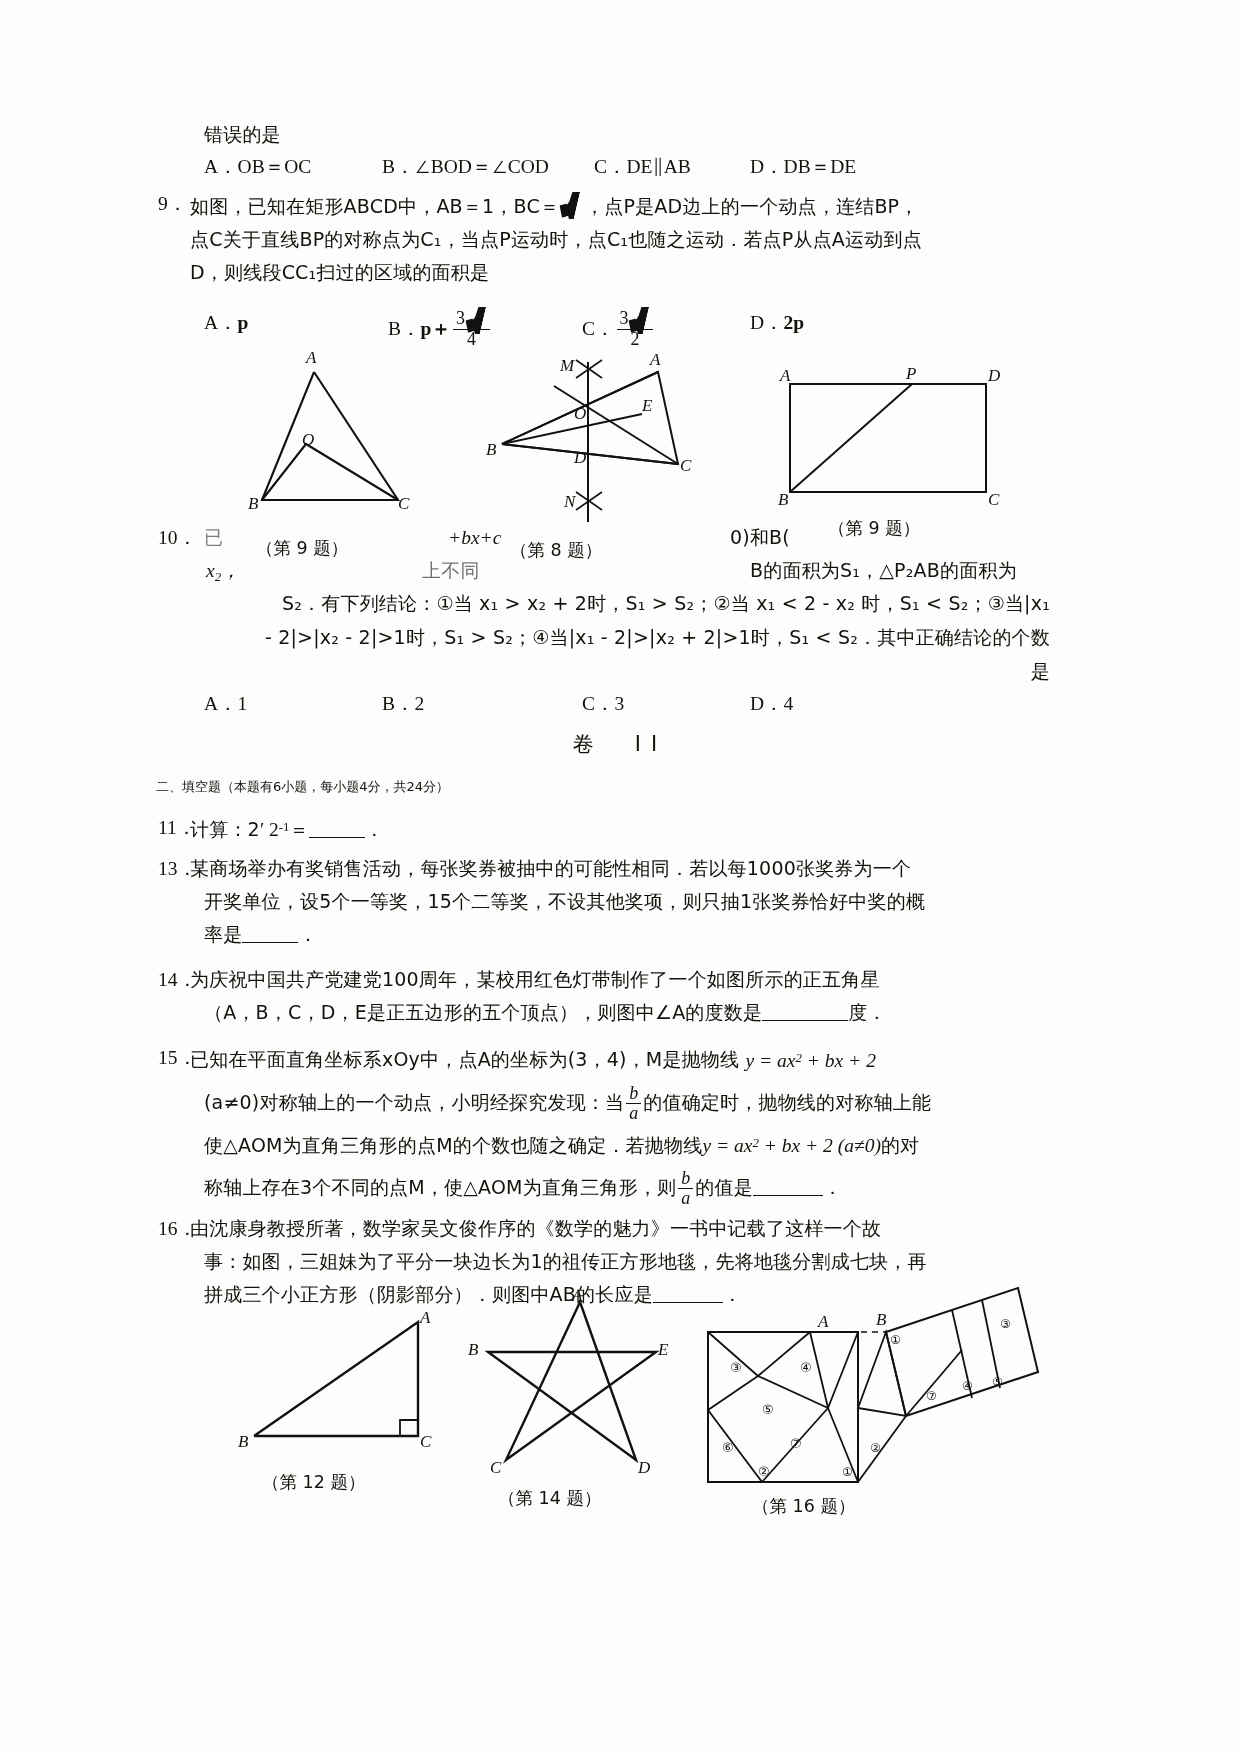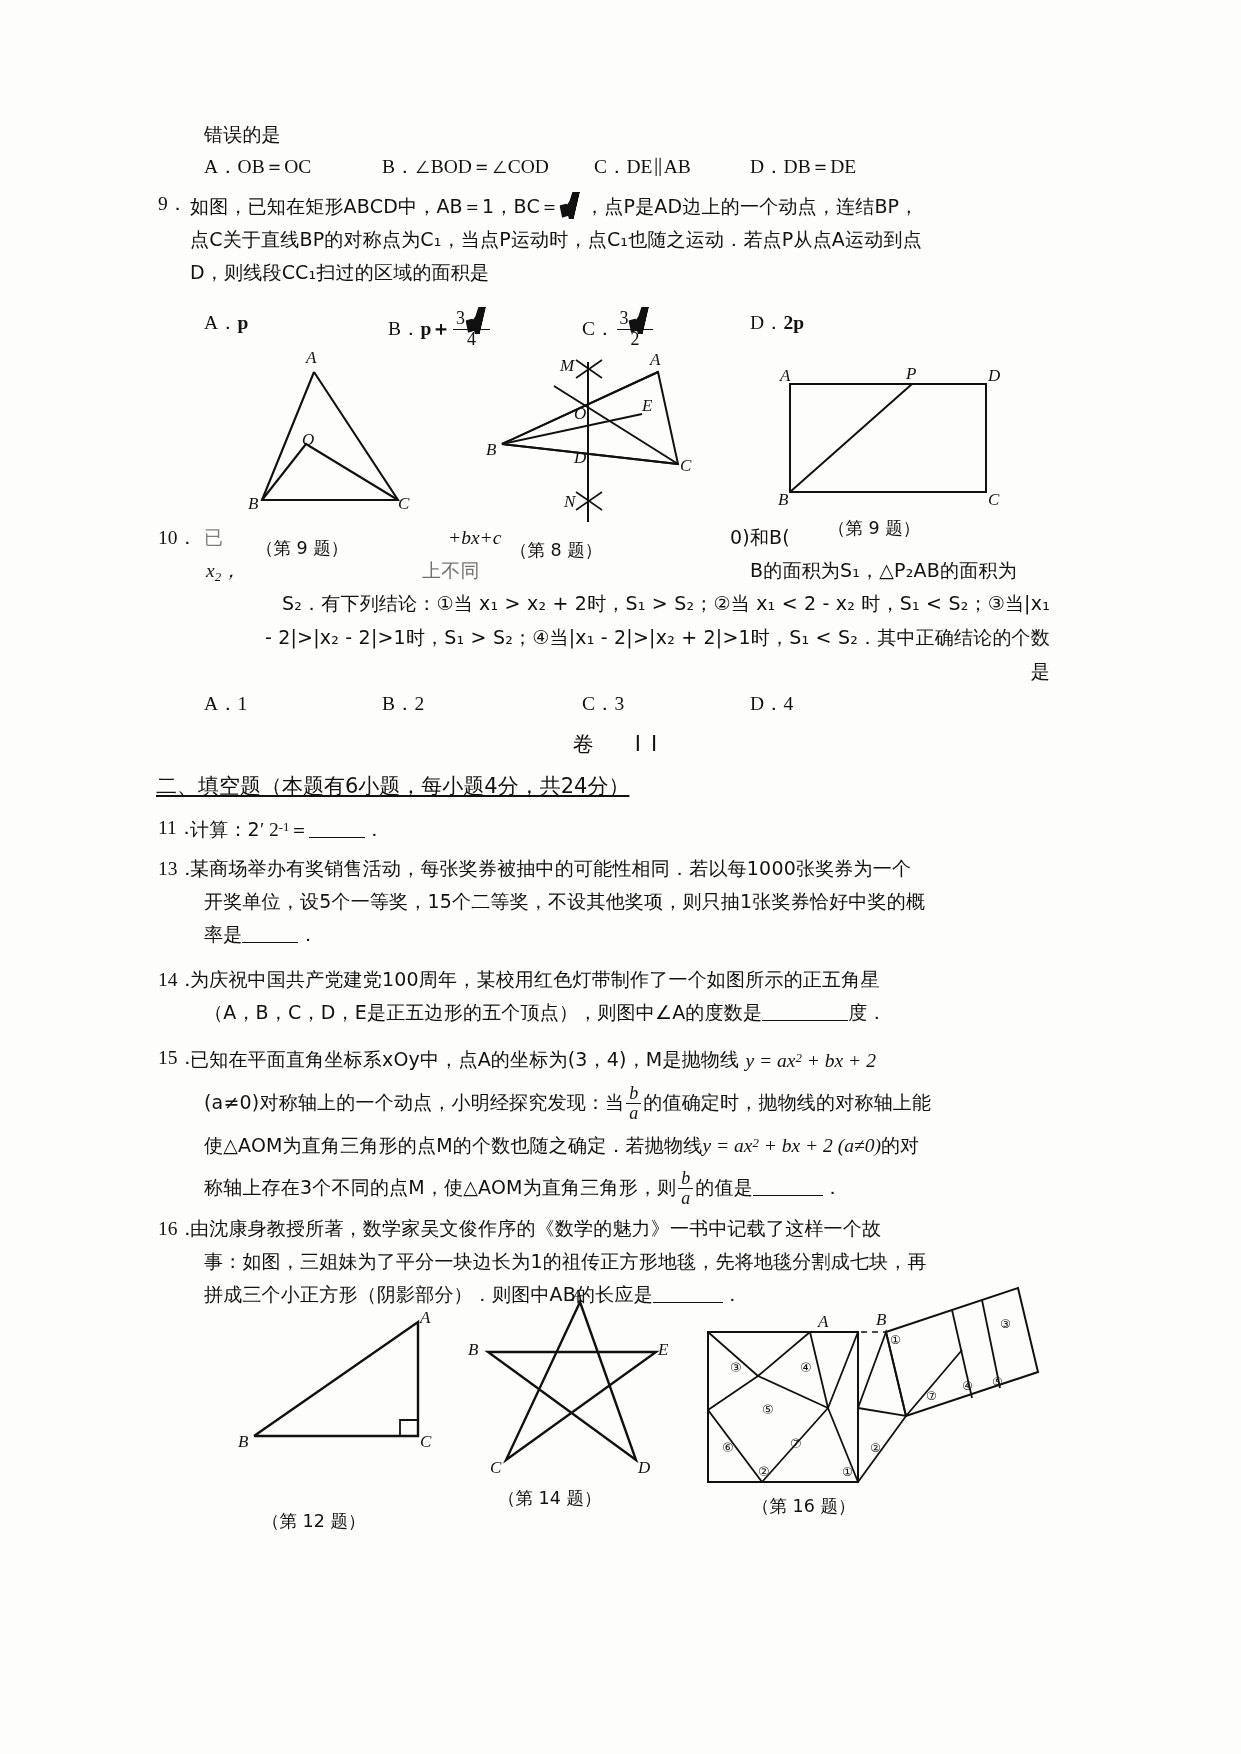--- a/index.html
+++ b/index.html
@@ -47,21 +47,21 @@
     clip-path:polygon(30% 0,100% 0,100% 100%,55% 100%,0 55%,22% 34%);
   }
   .blob::after{
     content:""; position:absolute; left:-1px; top:9px; width:12px; height:15px;
     background:#111; transform:rotate(22deg);
     clip-path:polygon(0 30%,50% 0,100% 72%,58% 100%);
   }
 
   .center { text-align:center; }
   .juan { font-family:"DejaVu Sans", sans-serif; font-size:21px; letter-spacing:10px; }
-  .sec-head { font-family:"DejaVu Sans", sans-serif; font-size:21px;text-decoration:underline; }
+  .sec-head { font-family:"DejaVu Sans", sans-serif; font-size:13px; }
 
   
   .fig { position:absolute; }
   .cap { font-family:"DejaVu Sans", sans-serif; font-size:17.5px; white-space:nowrap; }
   .lbl { position:absolute; font-family:"Liberation Serif",serif; font-style:italic; font-size:17px; }
 
   svg { display:block; }
   svg line, svg path, svg polyline, svg polygon, svg circle, svg rect { vector-effect:non-scaling-stroke; }
 </style>
 </head>
@@ -271,21 +271,21 @@
   </div>
 
   <div class="fig" style="left:240px; top:1300px; width:250px; height:230px;">
     <svg width="220" height="160" viewBox="0 0 220 160">
       <polyline points="14,136 178,136 178,22 14,136" fill="none" stroke="#111" stroke-width="2.4"></polyline>
       <polyline points="160,136 160,120 178,120" fill="none" stroke="#111" stroke-width="1.8"></polyline>
     </svg>
     <span class="lbl" style="left:180px; top:8px;">A</span>
     <span class="lbl" style="left:-2px; top:132px;">B</span>
     <span class="lbl" style="left:180px; top:132px;">C</span>
-    <span class="cap" style="position:absolute; left:22px; top:170px;margin-top:39px;">（第 12 题）</span>
+    <span class="cap" style="position:absolute; left:22px; top:170px;">（第 12 题）</span>
   </div>
 
   <div class="fig" style="left:470px; top:1290px; width:240px; height:250px;">
     <svg width="220" height="190" viewBox="0 0 220 190">
       <polygon points="110,12 36,170 186,62 18,62 166,170" fill="none" stroke="#111" stroke-width="2.4" stroke-linejoin="miter"></polygon>
     </svg>
     <span class="lbl" style="left:102px; top:-4px;">A</span>
     <span class="lbl" style="left:-2px; top:50px;">B</span>
     <span class="lbl" style="left:188px; top:50px;">E</span>
     <span class="lbl" style="left:20px; top:168px;">C</span>

